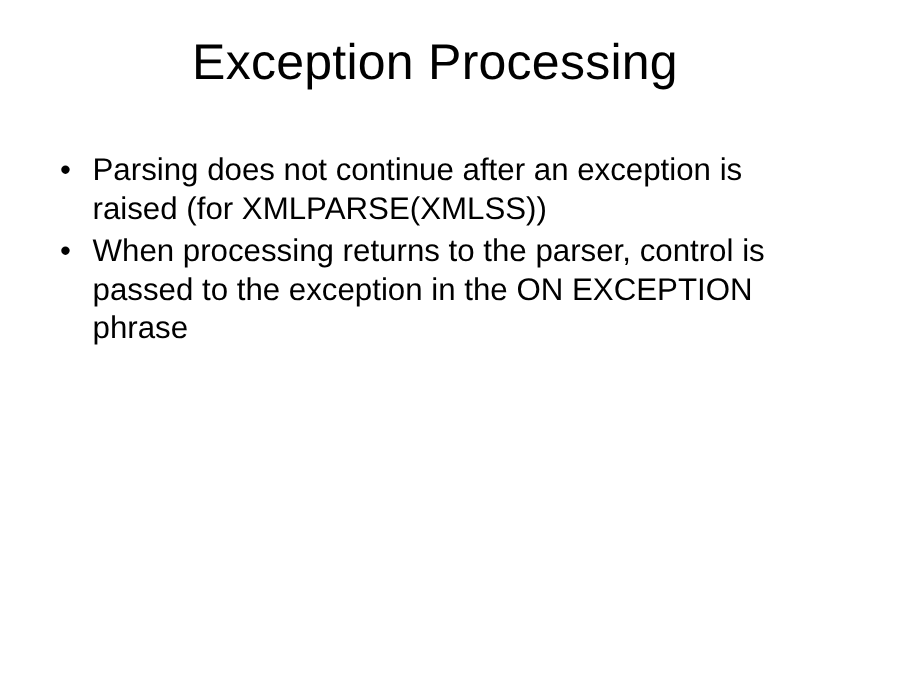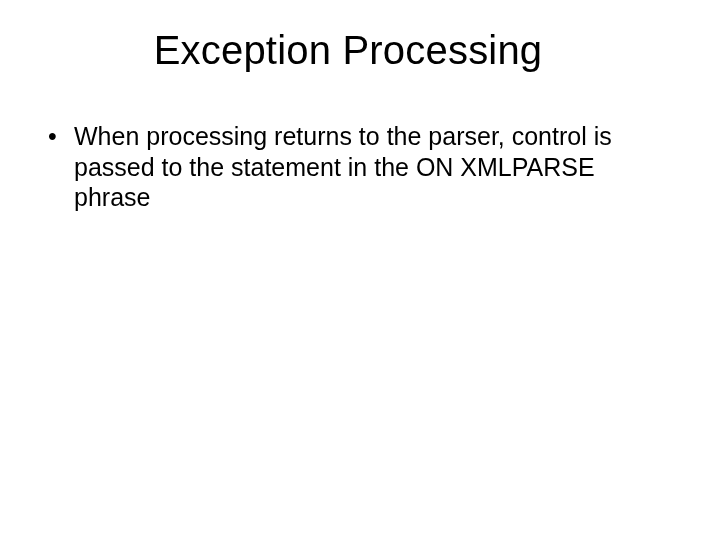--- a/index.html
+++ b/index.html
@@ -44,15 +44,16 @@
     font-size: 25px;
     line-height: 1.22;
   }
 </style>
 </head>
 <body>
 
 <div class="slide">
   <h1 class="title">Exception Processing</h1>
   <ul class="bullets">
-    <li>When processing returns to the parser, control is passed to the statement in the ON XMLPARSE phrase</li>
+    <li>Parsing does not continue after an exception is raised (for XMLPARSE(XMLSS))</li>
+    <li>When processing returns to the parser, control is passed to the exception in the ON EXCEPTION phrase</li>
   </ul>
 </div>
 
 </body></html>

